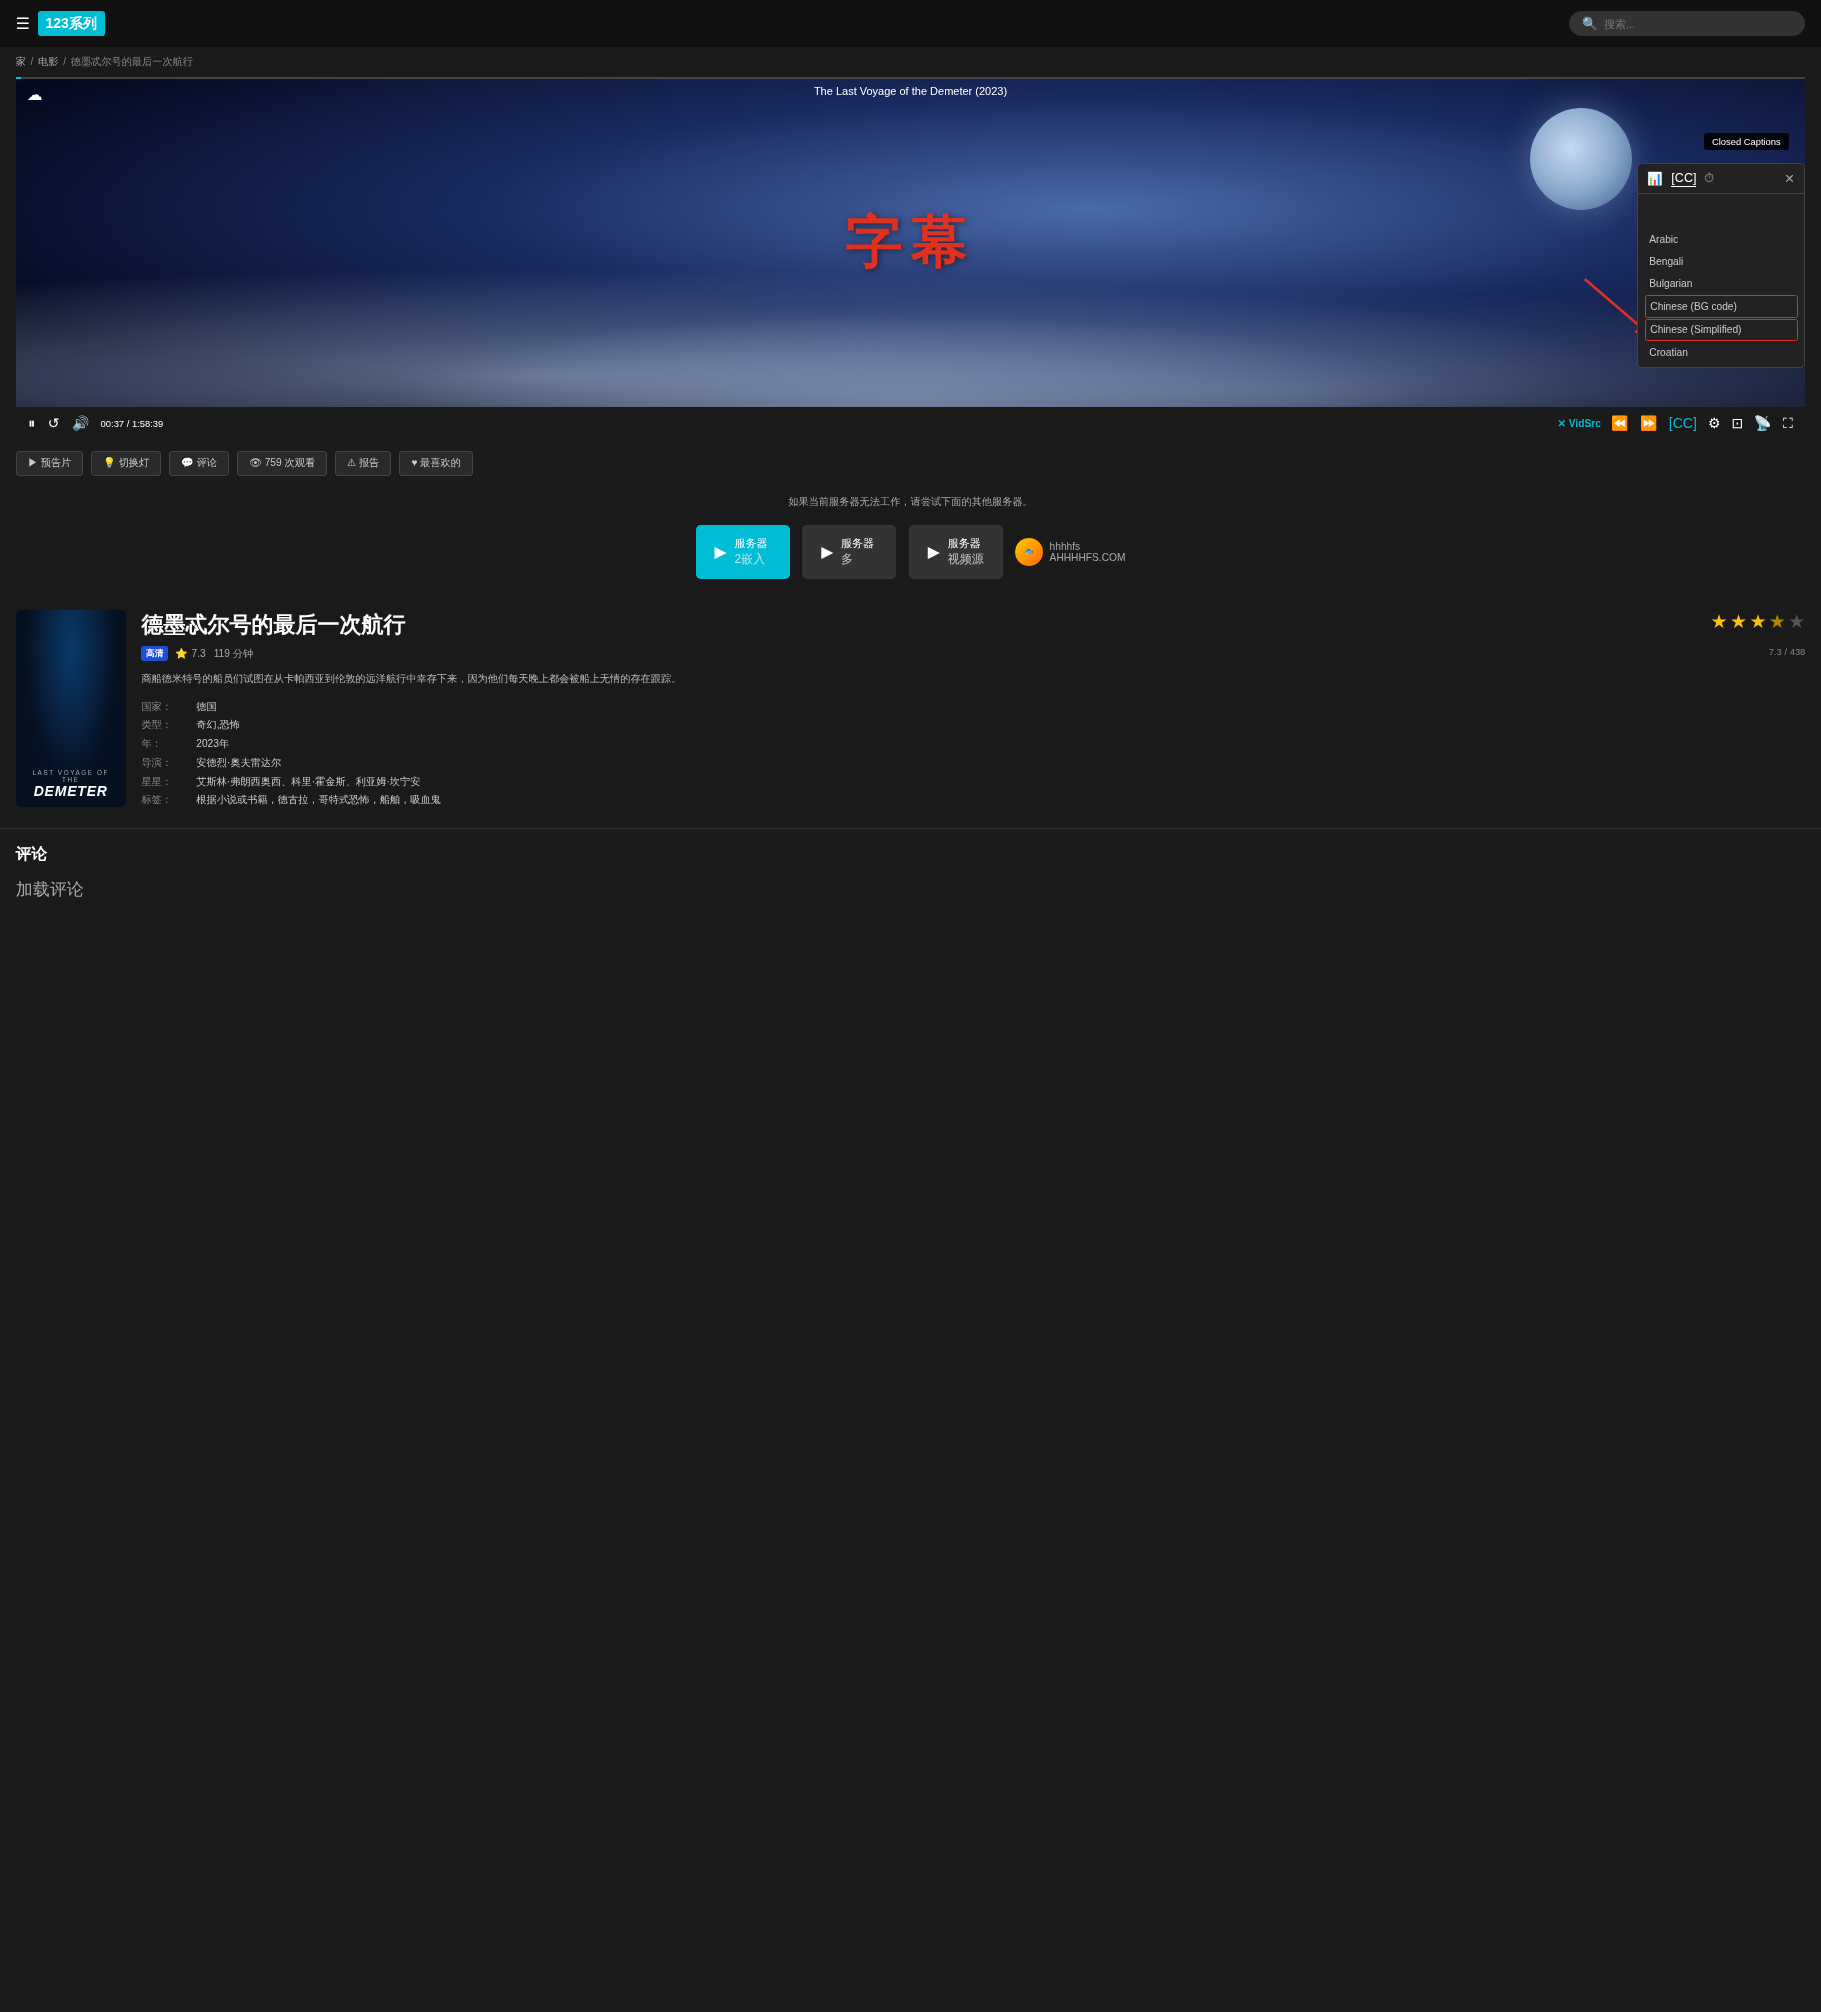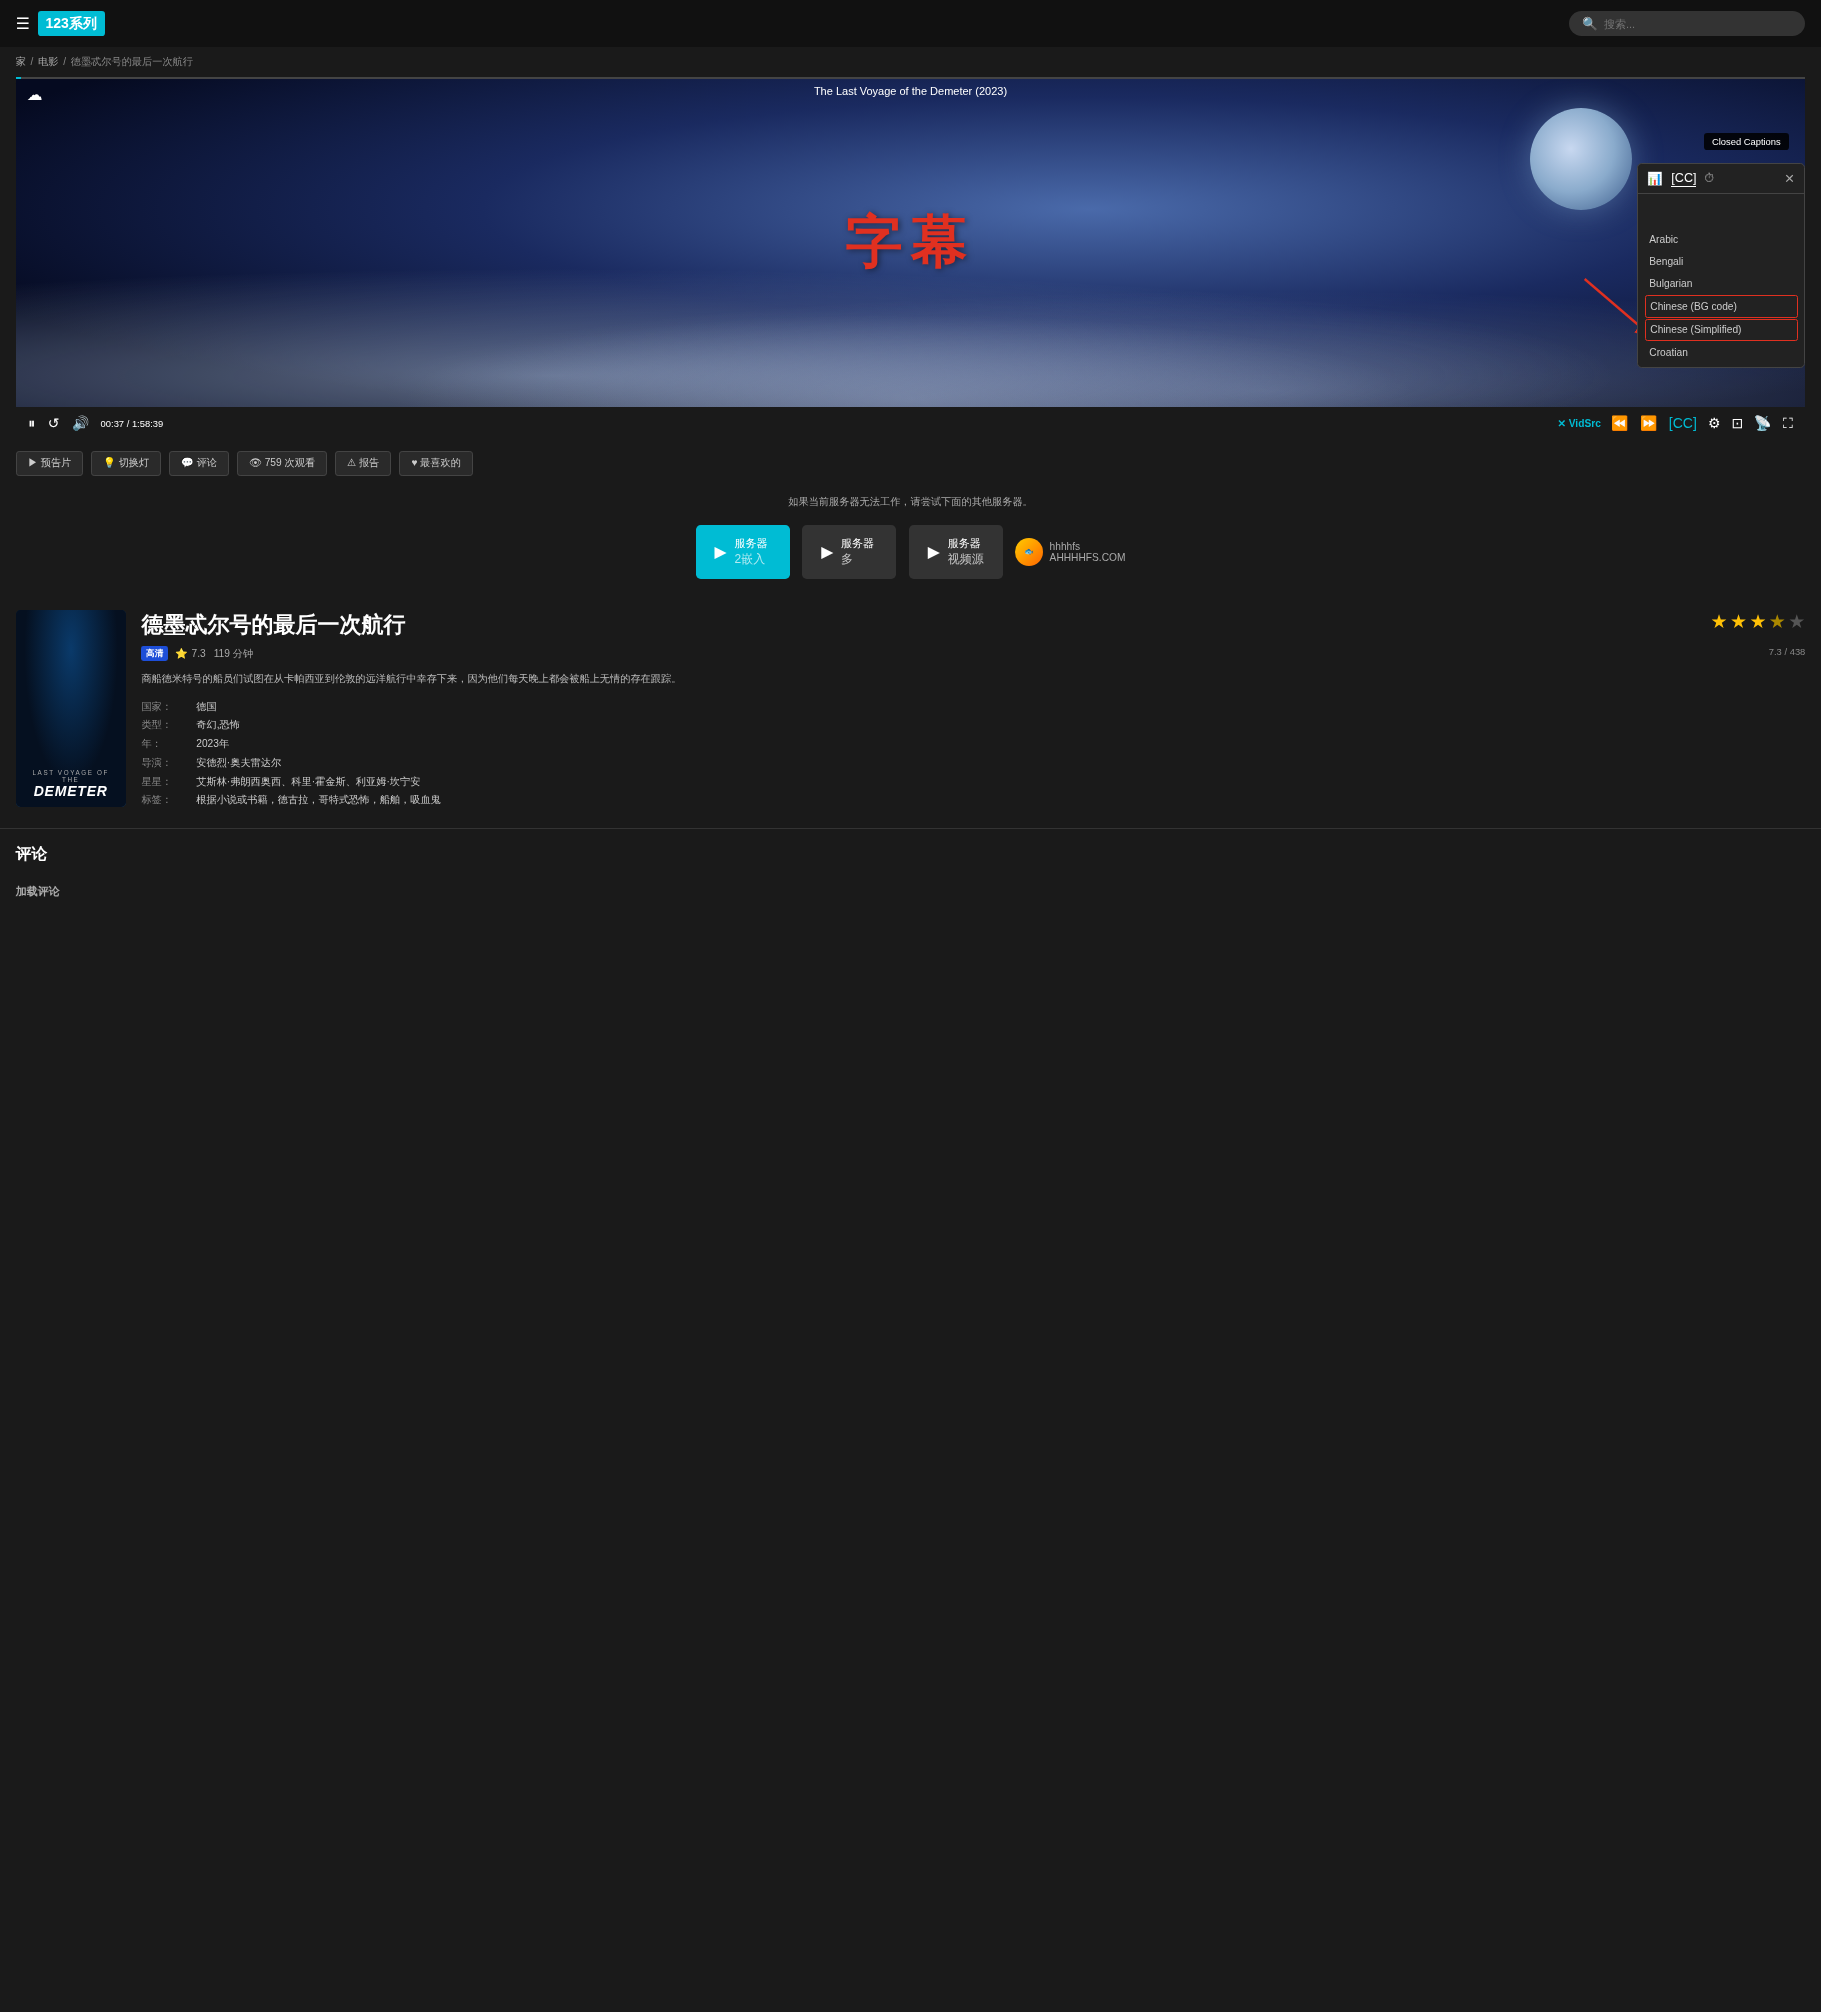--- a/index.html
+++ b/index.html
@@ -469,29 +469,28 @@
     .rating-count { color: #888; font-size: 9.4px; text-align: right; }
 
     
     .comments-section {
       padding: 15.7px;
       border-top: 0.8px solid #333;
     }
     .comments-title {
       font-size: 15.7px;
       color: #fff;
-      margin-bottom: 19px;
+      margin-bottom: 13px;
     }
     .load-comments-btn {
       color: #aaa;
       cursor: pointer;
-      font-size: 11px;
+      font-size: 17px;
       background: none;
       border: none;
-      font-weight: bold;
     }
 
     
     .captions-popup-inner {
       position: relative;
     }
   </style>
 </head>
 <body>
 

